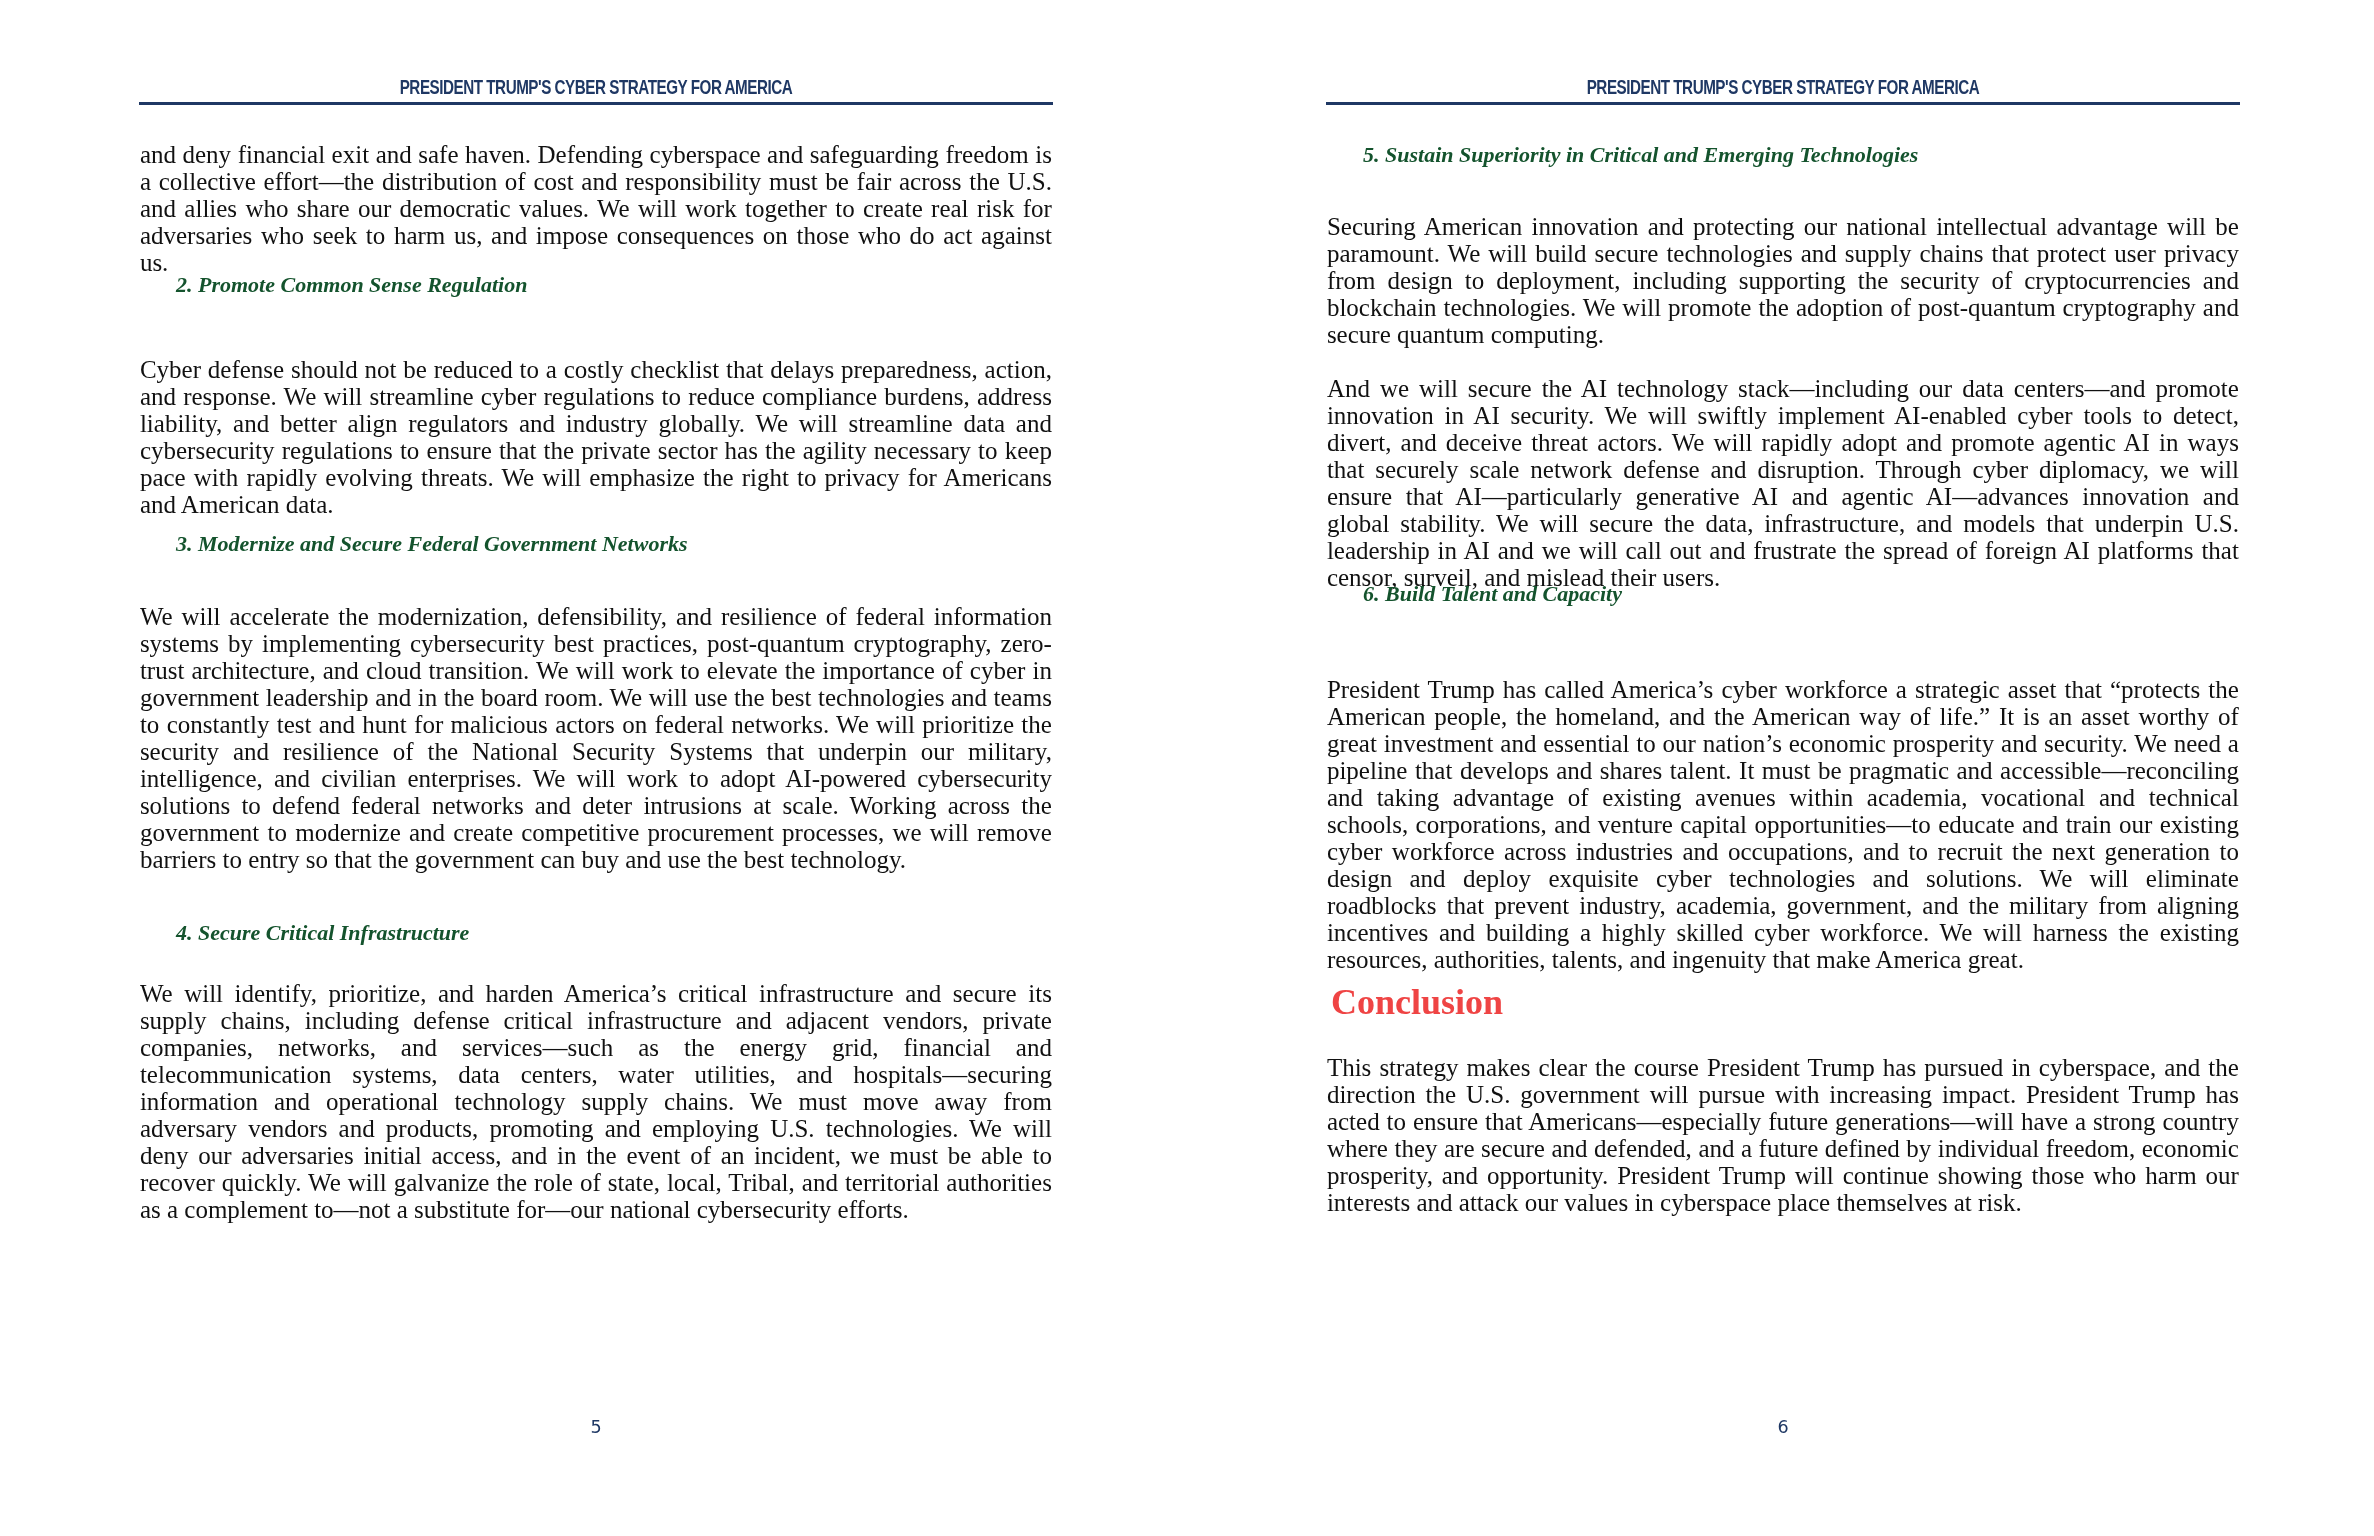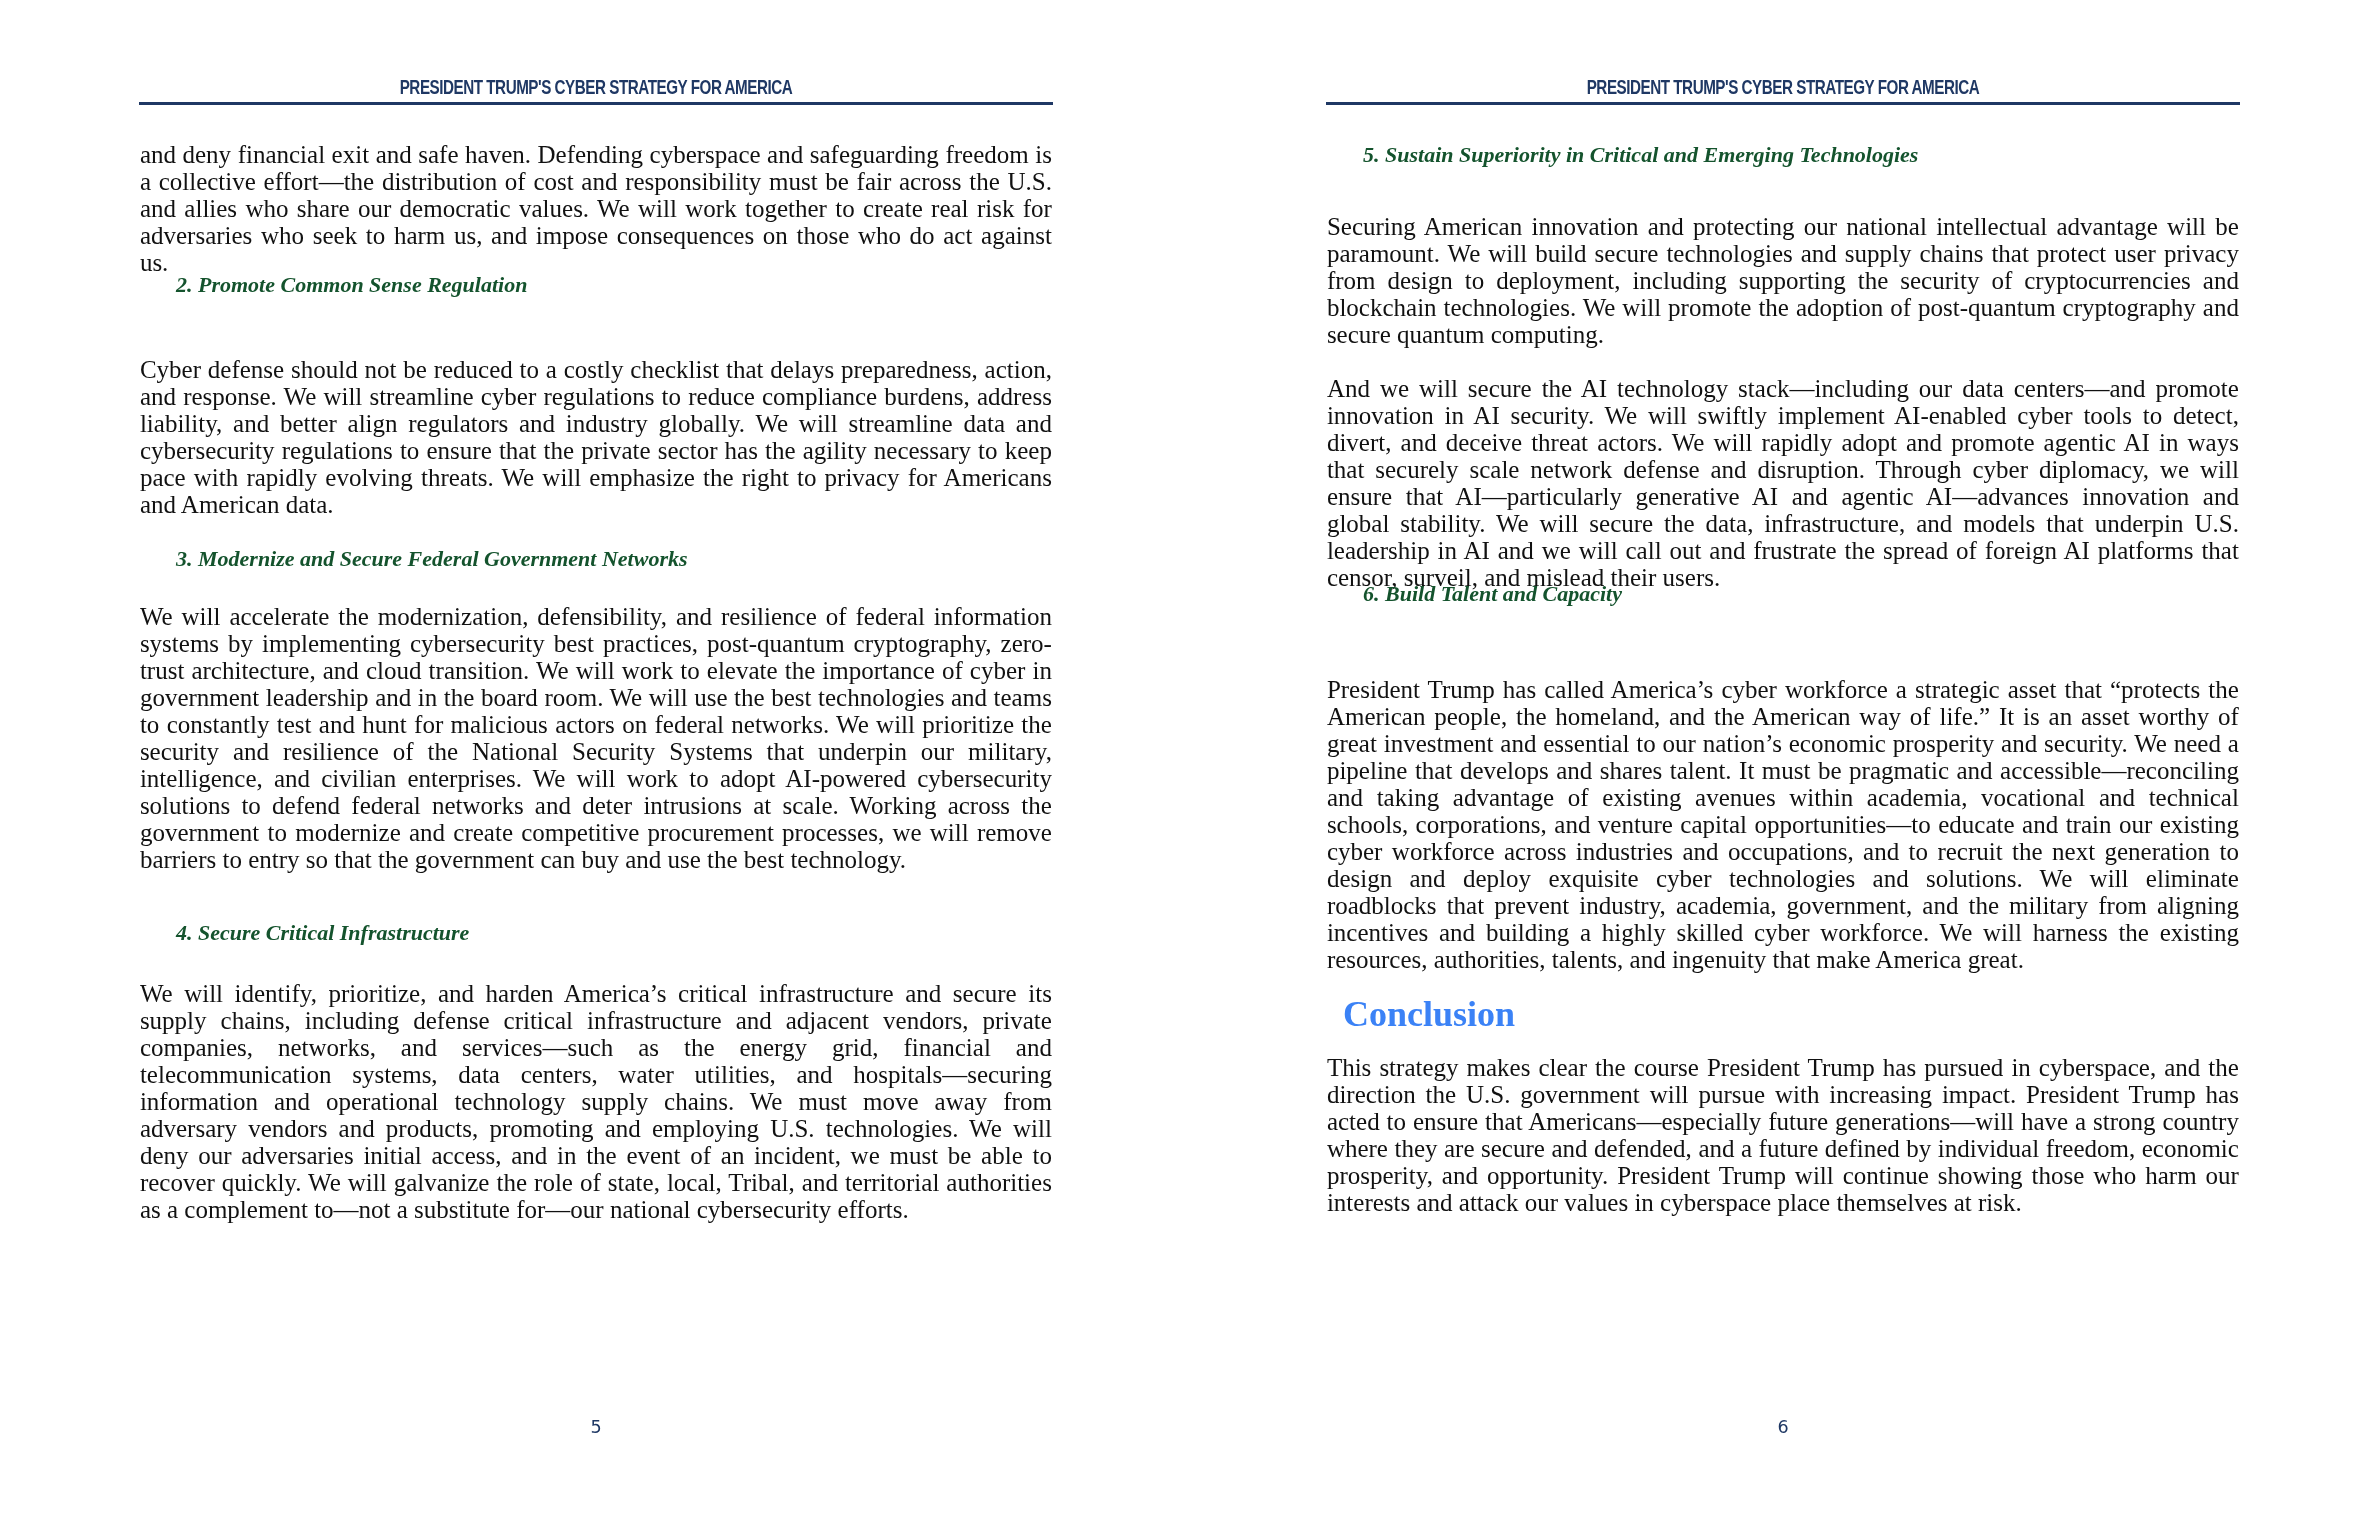--- a/index.html
+++ b/index.html
@@ -70,26 +70,26 @@
     font-weight: bold;
     font-size: 22px;
     line-height: 37px;
     color: #14532d;
     white-space: nowrap;
   }
 
   .major-heading {
     position: absolute;
     left: 0.9px;
-    margin: 16px;
+    margin: 4px;
     font-family: "Liberation Serif", serif;
     font-weight: bold;
     font-size: 36px;
     line-height: 43px;
-    color: #3b82f6;
+    color: #ef4444;
     white-space: nowrap;
   }
 
   .page-number {
     position: absolute;
     top: 1416px;
     width: 914px;
     left: 0;
     text-align: center;
     font-family: "DejaVu Sans", sans-serif;
@@ -103,21 +103,21 @@
 
 <div class="page" id="page-left">
   <div class="running-header">PRESIDENT TRUMP'S CYBER STRATEGY FOR AMERICA</div>
   <div class="header-rule"></div>
 
   <p class="body-text" style="top:141px;">and deny financial exit and safe haven. Defending cyberspace and safeguarding freedom is a collective effort—the distribution of cost and responsibility must be fair across the U.S. and allies who share our democratic values. We will work together to create real risk for adversaries who seek to harm us, and impose consequences on those who do act against us.</p>
 
   <h2 class="section-heading" style="top:266px;">2. Promote Common Sense Regulation</h2>
   <p class="body-text" style="top:356px;">Cyber defense should not be reduced to a costly checklist that delays preparedness, action, and response. We will streamline cyber regulations to reduce compliance burdens, address liability, and better align regulators and industry globally. We will streamline data and cybersecurity regulations to ensure that the private sector has the agility necessary to keep pace with rapidly evolving threats. We will emphasize the right to privacy for Americans and American data.</p>
 
-  <h2 class="section-heading" style="top:540px;">3. Modernize and Secure Federal Government Networks</h2>
+  <h2 class="section-heading" style="top:525px;">3. Modernize and Secure Federal Government Networks</h2>
   <p class="body-text" style="top:603px;">We will accelerate the modernization, defensibility, and resilience of federal information systems by implementing cybersecurity best practices, post-quantum cryptography, zero-trust architecture, and cloud transition. We will work to elevate the importance of cyber in government leadership and in the board room. We will use the best technologies and teams to constantly test and hunt for malicious actors on federal networks. We will prioritize the security and resilience of the National Security Systems that underpin our military, intelligence, and civilian enterprises. We will work to adopt AI-powered cybersecurity solutions to defend federal networks and deter intrusions at scale. Working across the government to modernize and create competitive procurement processes, we will remove barriers to entry so that the government can buy and use the best technology.</p>
 
   <h2 class="section-heading" style="top:902px;margin-top:12px;">4. Secure Critical Infrastructure</h2>
   <p class="body-text" style="top:980px;">We will identify, prioritize, and harden America’s critical infrastructure and secure its supply chains, including defense critical infrastructure and adjacent vendors, private companies, networks, and services—such as the energy grid, financial and telecommunication systems, data centers, water utilities, and hospitals—securing information and operational technology supply chains. We must move away from adversary vendors and products, promoting and employing U.S. technologies. We will deny our adversaries initial access, and in the event of an incident, we must be able to recover quickly. We will galvanize the role of state, local, Tribal, and territorial authorities as a complement to—not a substitute for—our national cybersecurity efforts.</p>
 
   <div class="page-number">5</div>
 </div>
 
 <div class="page" id="page-right">
   <div class="running-header">PRESIDENT TRUMP'S CYBER STRATEGY FOR AMERICA</div>

